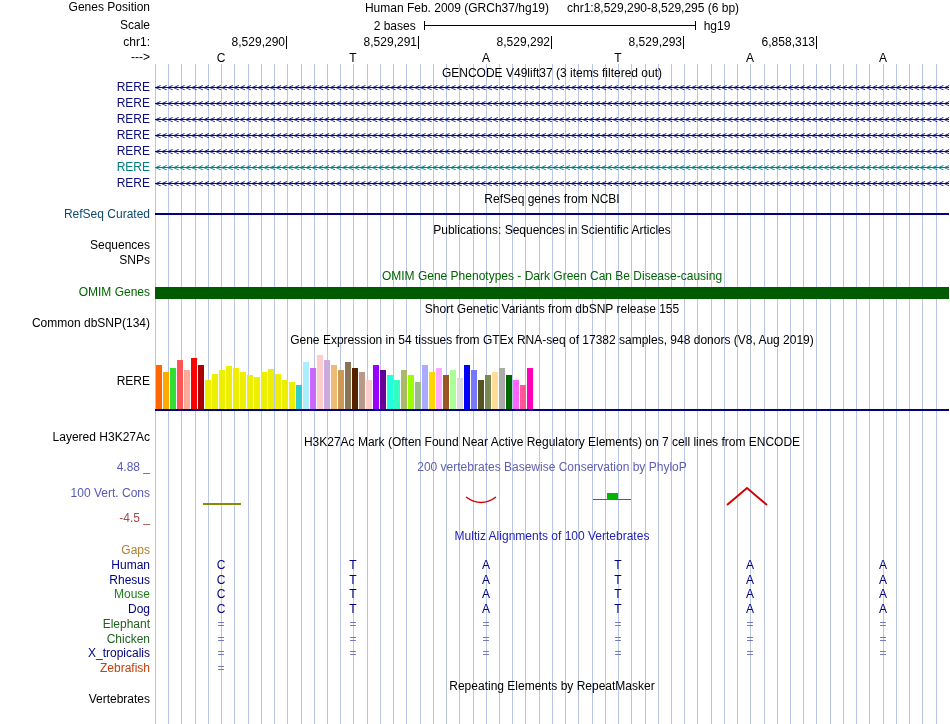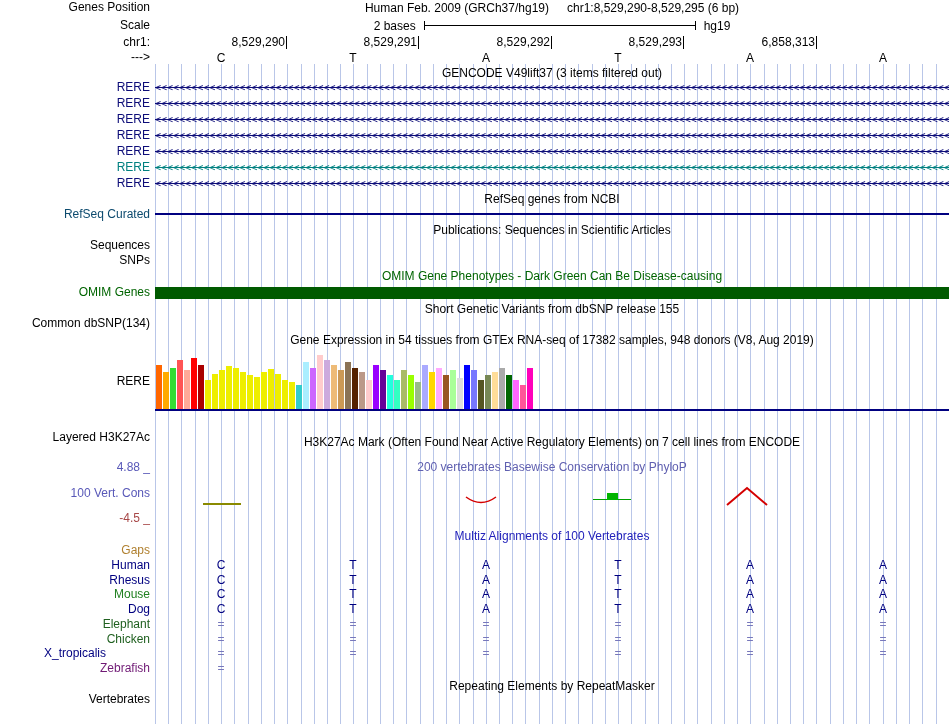--- a/index.html
+++ b/index.html
@@ -60,22 +60,22 @@
 <div class="lbl cons-blue" style="top:487px">100 Vert. Cons</div>
 <div class="lbl cons-red" style="top:512px">-4.5 _</div>
 
 <div class="lbl sp-lbl" style="top: 544px; color: rgb(176, 128, 48);">Gaps</div>
 <div class="lbl sp-lbl" style="top: 559px; color: rgb(0, 0, 128);">Human</div>
 <div class="lbl sp-lbl" style="top: 574px; color: rgb(0, 0, 128);">Rhesus</div>
 <div class="lbl sp-lbl" style="top: 588px; color: rgb(32, 128, 32);">Mouse</div>
 <div class="lbl sp-lbl" style="top: 603px; color: rgb(0, 0, 128);">Dog</div>
 <div class="lbl sp-lbl" style="top: 618px; color: rgb(32, 96, 32);">Elephant</div>
 <div class="lbl sp-lbl" style="top: 633px; color: rgb(32, 96, 32);">Chicken</div>
-<div class="lbl sp-lbl" style="top: 647px; color: rgb(0, 0, 128); text-align: center;">X_tropicalis</div>
-<div class="lbl sp-lbl" style="top: 662px; color: #701a75;">Zebrafish</div>
+<div class="lbl sp-lbl" style="top: 647px; color: rgb(0, 0, 128);">X_tropicalis</div>
+<div class="lbl sp-lbl" style="top: 662px; color: #c2410c;">Zebrafish</div>
 
 <div class="lbl" style="top:693px">Vertebrates</div>
 
 <div class="hdr-center">
   <span>Human Feb. 2009 (GRCh37/hg19)</span>
   <span>chr1:8,529,290-8,529,295 (6 bp)</span>
 </div>
 
 <div class="scale-row">
   <span>2 bases</span>

